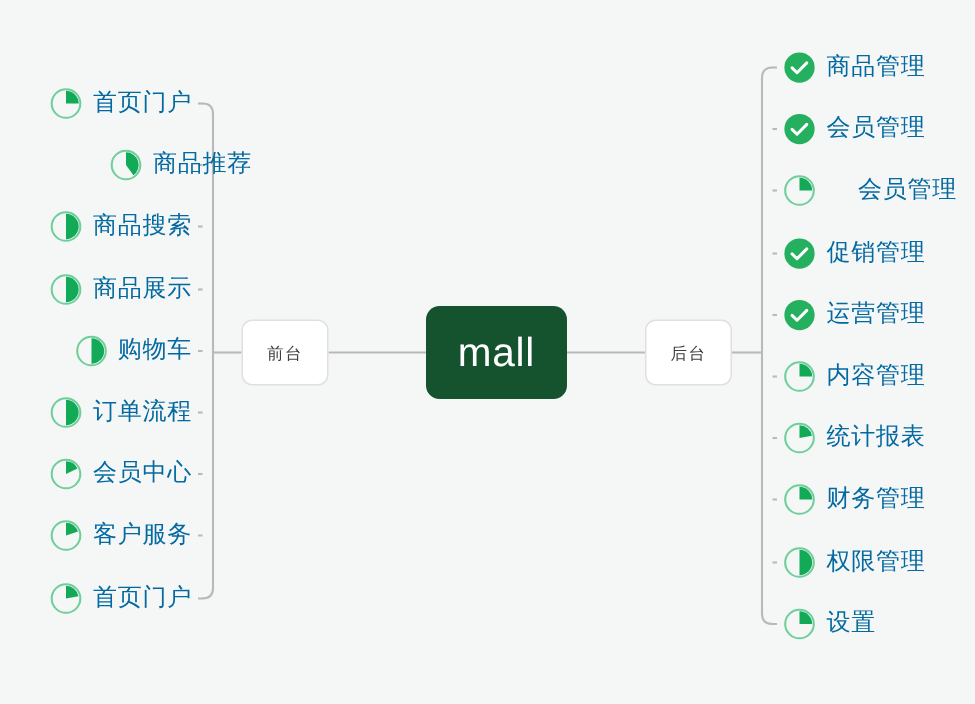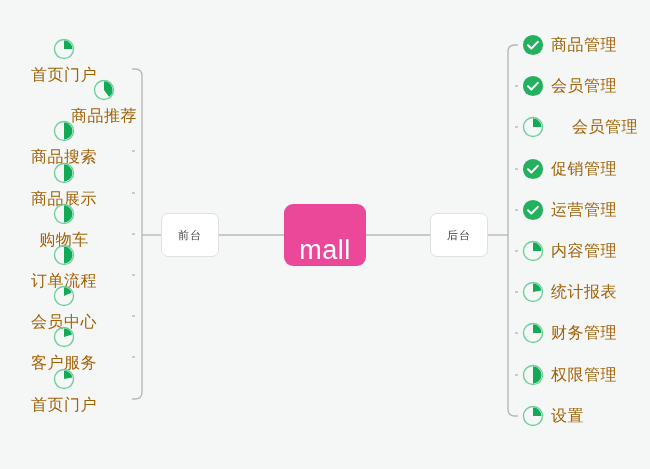--- a/index.html
+++ b/index.html
@@ -32,30 +32,30 @@
   
   .leaf {
     position: absolute;
     height: 28px;
     display: flex;
     align-items: center;
     gap: 7px;
     white-space: nowrap;
   }
   .leaf.left {
-    flex-direction: column;
+    flex-direction: row;
     justify-content: flex-end;
   }
   .leaf.right {
     flex-direction: row;
     justify-content: flex-start;
   }
   .leaf-label {
     font-size: 16px;
-    color: #a16207;
+    color: #0369a1;
     letter-spacing: 0.5px;
     line-height: 1;
   }
   .badge {
     width: 22px;
     height: 22px;
     flex: 0 0 22px;
     display: block;
   }
   
@@ -249,17 +249,17 @@
         </svg>
         <span class="leaf-label">权限管理</span>
       </div>
       <div class="leaf right" style="top: 402px; left: 522px; width: 128px;">
         <svg class="badge" viewBox="0 0 24 24">
           <circle cx="12" cy="12" r="10.4" fill="none" stroke="#6fcf9b" stroke-width="1.5"></circle>
           <path d="M12 12 L12 2.8000000000000007 A9.2 9.2 0 0 1 21.20 12.00 Z" fill="#12a957"></path>
         </svg>
         <span class="leaf-label">设置</span>
       </div>
-      <div class="node-root" style="left: 284px; top: 204px; width: 82px; height: 62px; background: #ec4899; color: rgb(255, 255, 255); align-items: flex-end;">
+      <div class="node-root" style="left: 284px; top: 204px; width: 94px; height: 62px; background: #14532d; color: rgb(255, 255, 255);">
         <span>mall</span>
       </div>
     </div>
 </div>
 
 </body></html>

